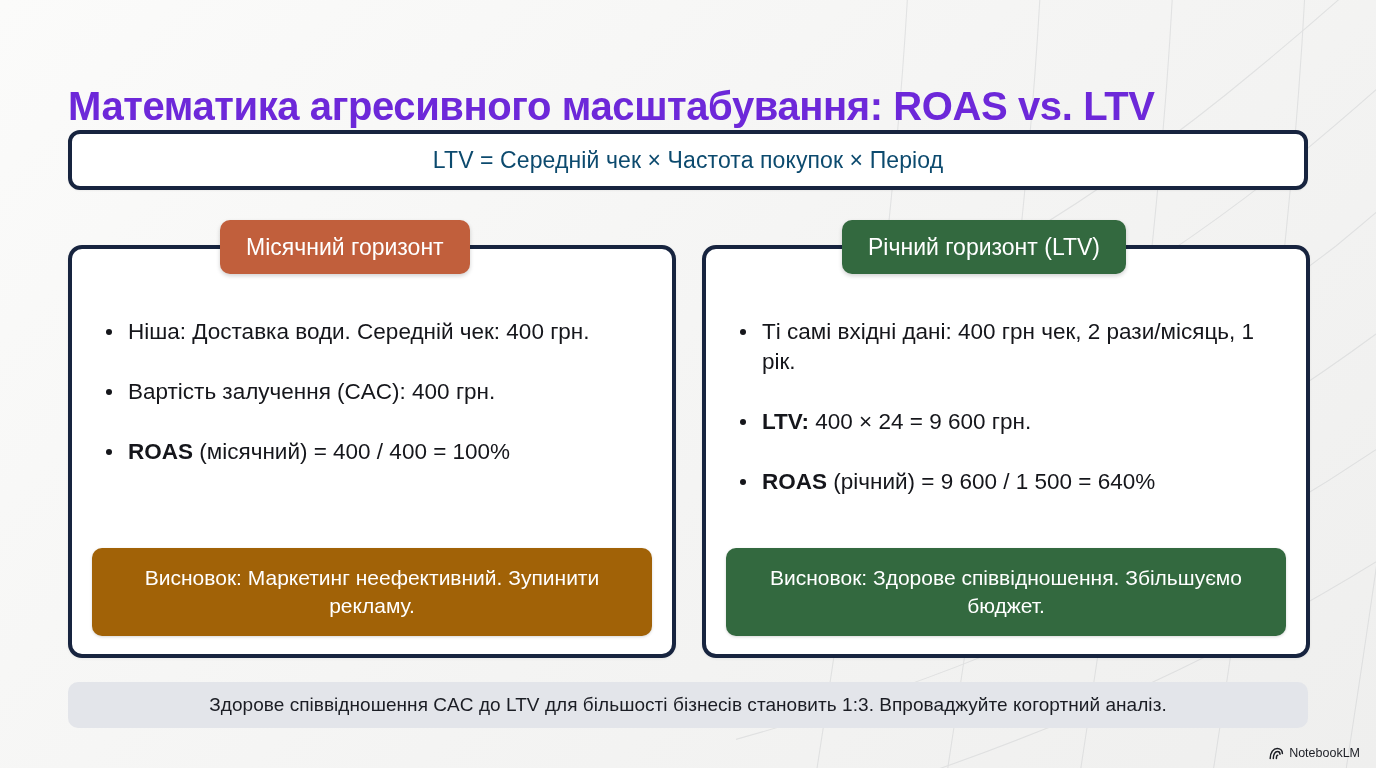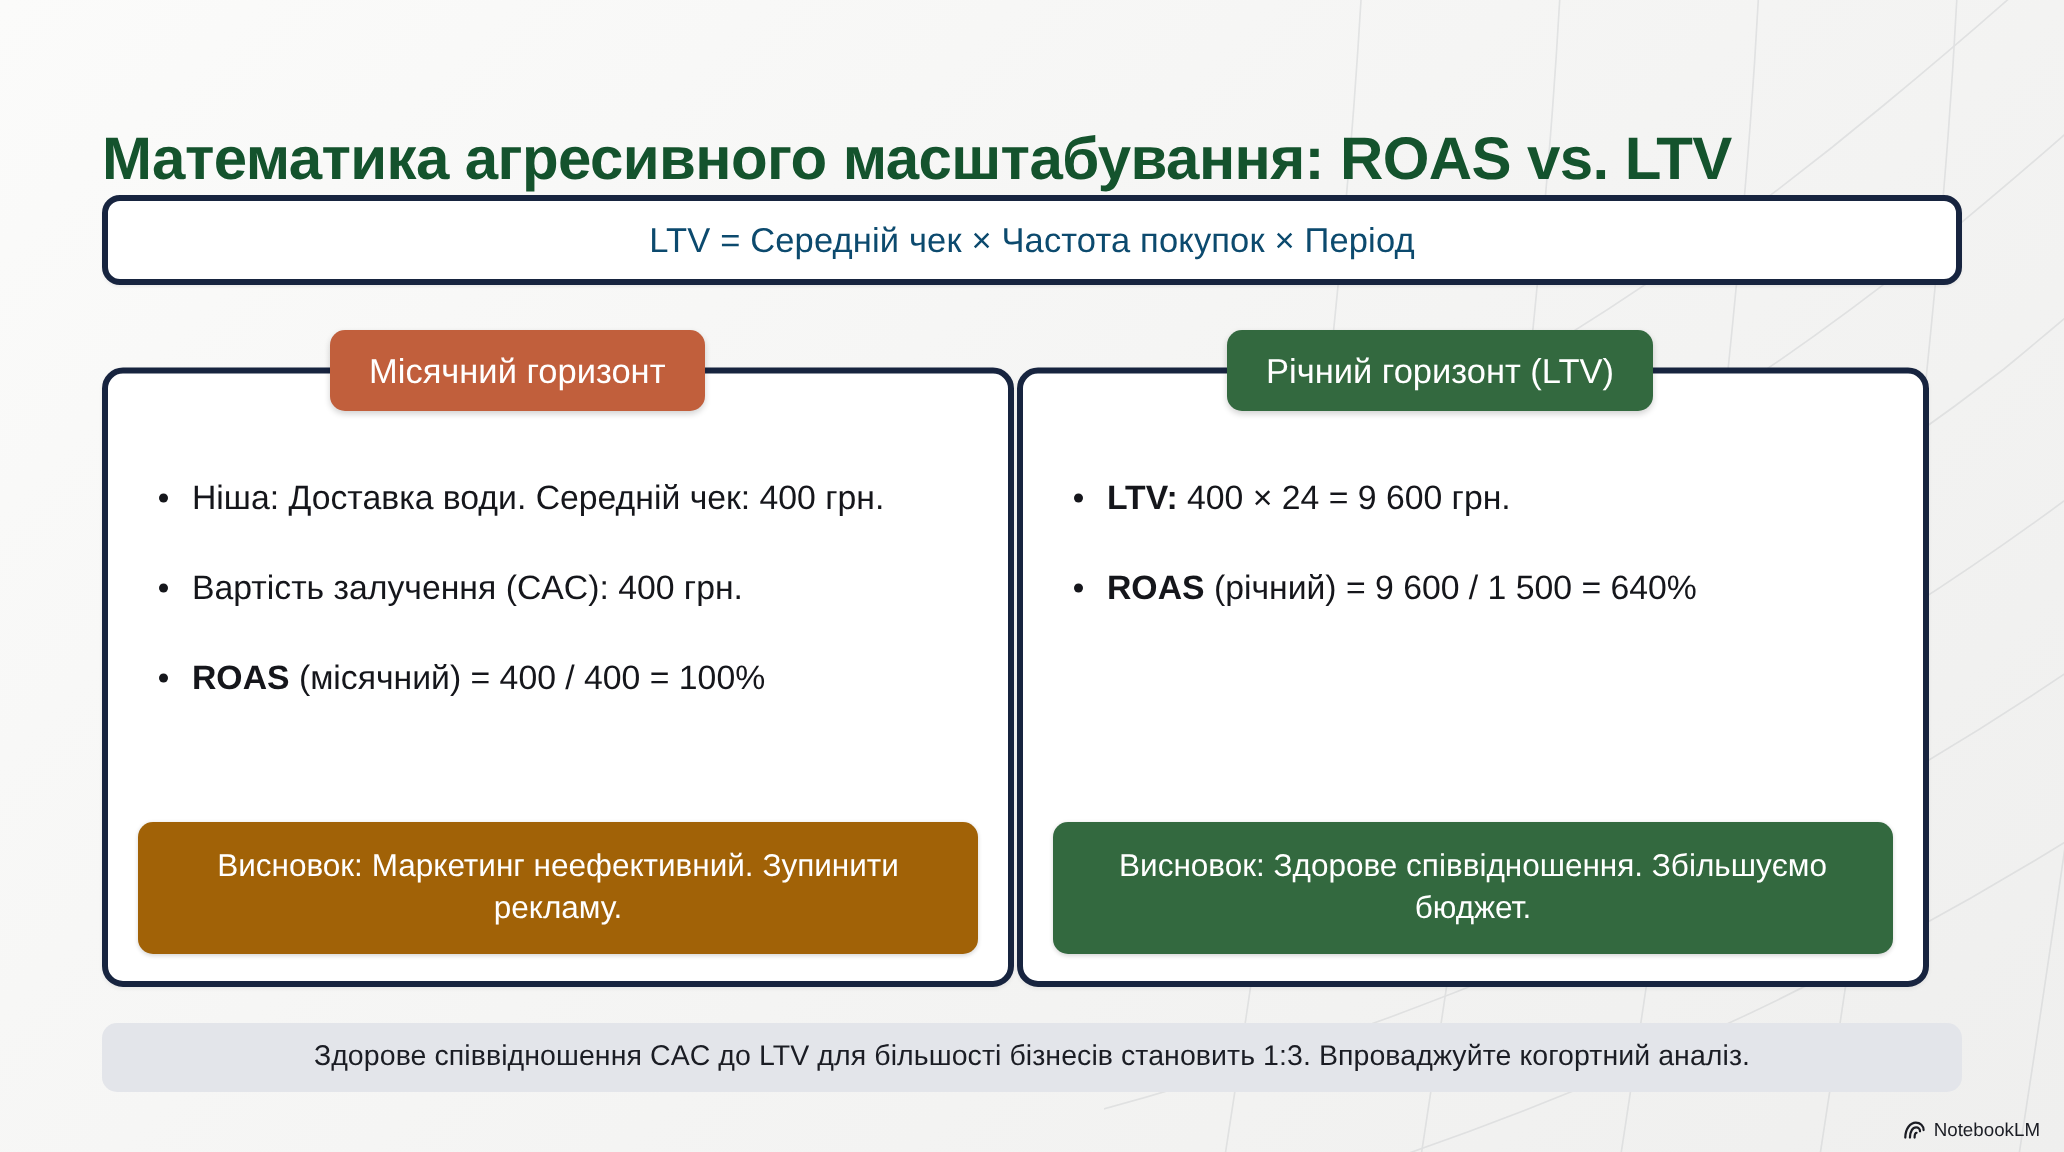--- a/index.html
+++ b/index.html
@@ -44,21 +44,21 @@
 
   
   .page-title {
     position: absolute;
     left: 68px;
     top: 56px;
     width: 1240px;
     font-size: 40px;
     font-weight: bold;
     letter-spacing: -0.4px;
-    color: #14532d;
+    color: #6d28d9;
     line-height: 1.15;
     white-space: nowrap;
   }
 
   
   .formula-box {
     position: absolute;
     left: 68px;
     top: 130px;
     width: 1240px;
@@ -84,21 +84,21 @@
     top: 245px;
     width: 608px;
     height: 413px;
     box-sizing: border-box;
     background: #ffffff;
     border: 4px solid #17243f;
     border-radius: 14px;
     box-shadow: 0 1px 3px rgba(0,0,0,0.06);
   }
   .card-left  { left: 68px; }
-  .card-right { left: 678px; }
+  .card-right { left: 702px; }
 
   .card-badge {
     position: absolute;
     top: -29px;
     height: 54px;
     border-radius: 10px;
     display: flex;
     align-items: center;
     justify-content: center;
     padding: 0 26px;
@@ -223,20 +223,21 @@
       <li><span class="lead"></span><span>Ніша: Доставка води. Середній чек: 400 грн.</span></li>
       <li><span class="lead"></span><span>Вартість залучення (CAC): 400 грн.</span></li>
       <li><span class="lead">ROAS</span><span> (місячний) = 400 / 400 = 100%</span></li>
     </ul>
     <div class="conclusion conclusion-orange">Висновок: Маркетинг неефективний. Зупинити рекламу.</div>
   </section>
 
   <section class="card card-right">
     <div class="card-badge badge-green">Річний горизонт (LTV)</div>
     <ul class="bullets">
+      <li><span class="lead"></span><span>Ті самі вхідні дані: 400 грн чек, 2 рази/місяць, 1 рік.</span></li>
       <li><span class="lead">LTV:</span><span> 400 × 24 = 9 600 грн.</span></li>
       <li><span class="lead">ROAS</span><span> (річний) = 9 600 / 1 500 = 640%</span></li>
     </ul>
     <div class="conclusion conclusion-green">Висновок: Здорове співвідношення. Збільшуємо бюджет.</div>
   </section>
 
   <div class="footer-note">
     <span>Здорове співвідношення CAC до LTV для більшості бізнесів становить 1:3. Впроваджуйте когортний аналіз.</span>
   </div>
 

